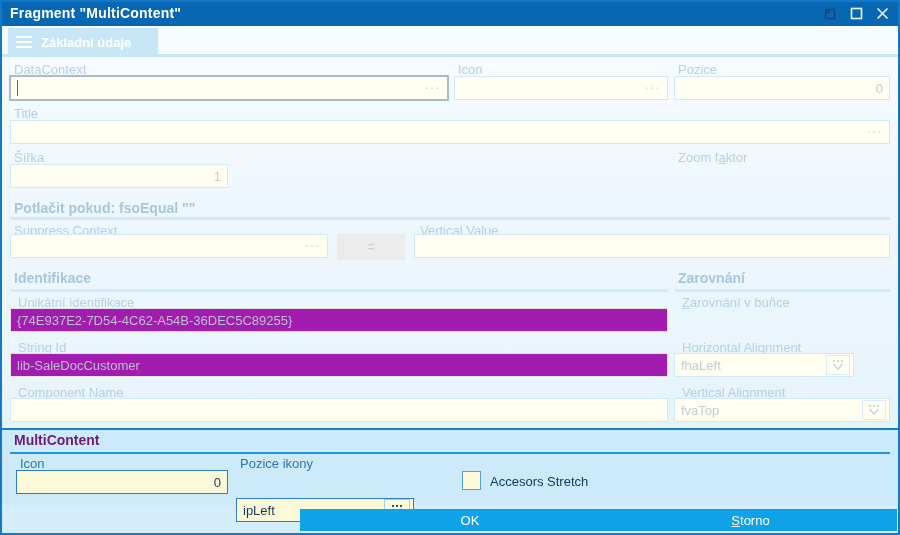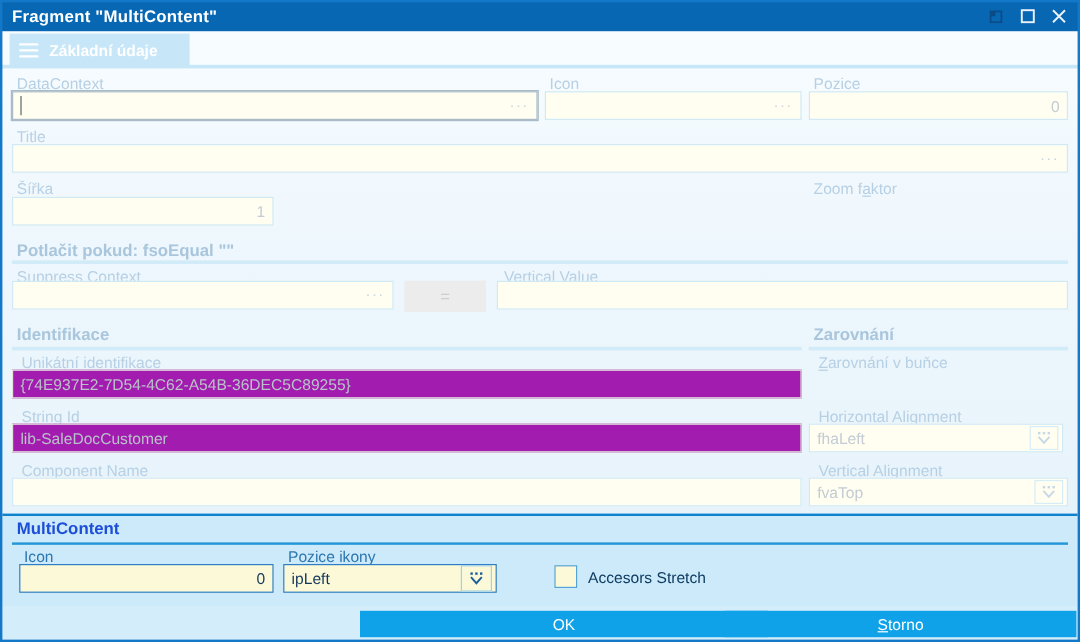--- a/index.html
+++ b/index.html
@@ -38,21 +38,21 @@
   .caret{width:1px;height:16px;background:#5c6770;}
   .ellipsis{margin-left:auto;color:#c8d2d9;font-size:12px;letter-spacing:2px;line-height:10px;padding-bottom:6px;}
   .dd-btn{margin-left:auto;margin-right:-3px;width:22px;height:18px;display:flex;align-items:center;
           justify-content:center;border:1px solid #d6edf9;background:#fffef1;color:#c5d8e6;cursor:pointer;}
   .opbtn{position:absolute;box-sizing:border-box;background:#ececec;color:#cfcfcf;font-size:14px;
          display:flex;align-items:center;justify-content:center;z-index:10;cursor:default;}
 
   
   .panel{position:absolute;left:2px;top:428px;width:896px;height:77px;background:#cdeafa;
          border-top:2px solid #0e82cc;box-sizing:border-box;z-index:10;}
-  .panel-hdr{position:absolute;left:14px;top:432px;font-size:14px;font-weight:bold;color:#1d4ed8;z-index:11;white-space:nowrap;}
+  .panel-hdr{position:absolute;left:14px;top:432px;font-size:14px;font-weight:bold;color:#701a75;z-index:11;white-space:nowrap;}
   .panel-line{position:absolute;left:10px;top:452px;width:880px;height:2px;background:#2196d8;z-index:11;}
   .plbl{position:absolute;font-size:13px;color:#2d77b0;z-index:11;white-space:nowrap;}
   .pfld{position:absolute;height:24px;box-sizing:border-box;border:1px solid #2d7ec4;background:#fcf9d9;
         font-size:13px;color:#16395a;display:flex;align-items:center;padding:0 6px;z-index:11;}
   .pdd{margin-left:auto;margin-right:-3px;width:24px;height:20px;display:flex;align-items:center;
        justify-content:center;border:1px solid #9fd0ec;background:#fcf9d9;color:#1c5f98;cursor:pointer;}
   .chk{position:absolute;left:462px;top:471px;width:19px;height:19px;box-sizing:border-box;
        border:1px solid #54a4da;background:#fcf9d9;z-index:11;cursor:pointer;}
   .chk-lbl{position:absolute;left:490px;top:474px;font-size:13px;color:#0e3d63;z-index:11;}
 
@@ -167,21 +167,21 @@
   <div class="fld" style="left:10px;top:398px;width:658px">
     <span></span>
   </div>
 
   <span class="hdr" style="left:678px;top:270px">Zarovnání</span>
   <div class="bar" style="left:674px;top:289px;width:216px"></div>
 
   <span class="lbl" style="left:682px;top:295px"><u>Z</u>arovnání v buňce</span>
 
   <span class="lbl" style="left:682px;top:340px">Horizontal Alignment</span>
-  <div class="fld" style="left:674px;top:353px;width:212px">
+  <div class="fld" style="left:674px;top:353px;width:180px">
     <span>fhaLeft</span>
     <span class="dd-btn">
       <svg width="14" height="12" viewBox="0 0 14 12">
           <rect x="2" y="1" width="2" height="2" fill="currentColor"></rect>
           <rect x="6" y="1" width="2" height="2" fill="currentColor"></rect>
           <rect x="10" y="1" width="2" height="2" fill="currentColor"></rect>
           <path d="M2.5 5 L7 10 L11.5 5" fill="none" stroke="currentColor" stroke-width="1.6"></path>
         </svg>
     </span>
   </div>
@@ -202,21 +202,21 @@
   <div class="panel"></div>
   <span class="panel-hdr">MultiContent</span>
   <div class="panel-line"></div>
 
   <span class="plbl" style="left:20px;top:456px">Icon</span>
   <div class="pfld" style="left:16px;top:470px;width:212px">
     <span class="val-right">0</span>
   </div>
 
   <span class="plbl" style="left:240px;top:456px">Pozice ikony</span>
-  <div class="pfld" style="left:236px;top:470px;width:178px">
+  <div class="pfld" style="left:236px;top:498px;width:178px">
     <span>ipLeft</span>
     <span class="pdd">
       <svg width="14" height="12" viewBox="0 0 14 12">
           <rect x="2" y="1" width="2" height="2" fill="currentColor"></rect>
           <rect x="6" y="1" width="2" height="2" fill="currentColor"></rect>
           <rect x="10" y="1" width="2" height="2" fill="currentColor"></rect>
           <path d="M2.5 5 L7 10 L11.5 5" fill="none" stroke="currentColor" stroke-width="1.6"></path>
         </svg>
     </span>
   </div>

